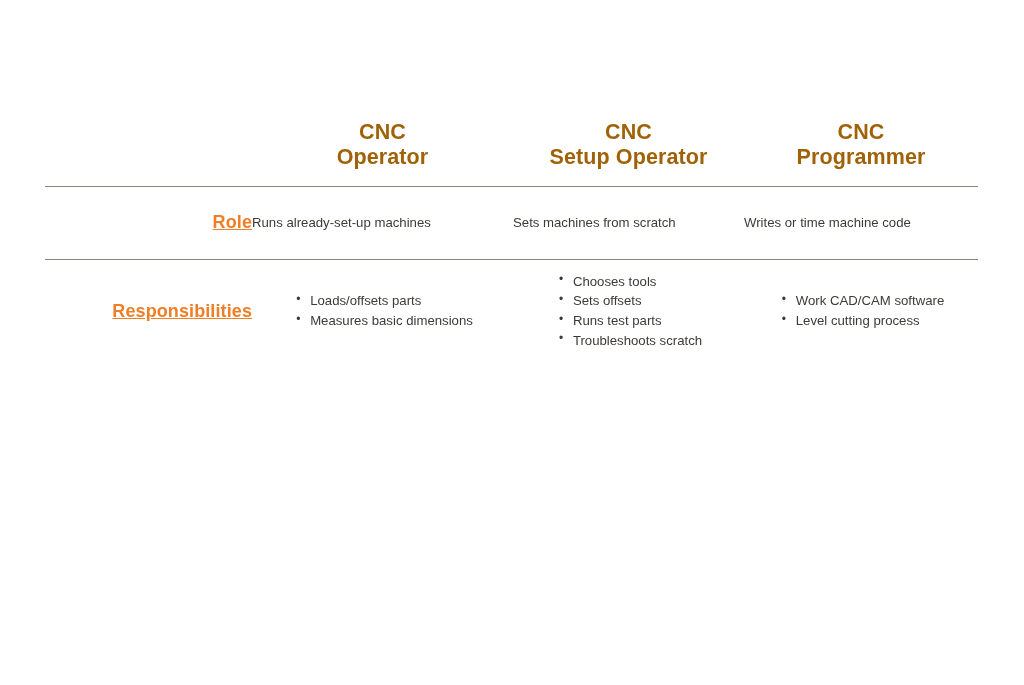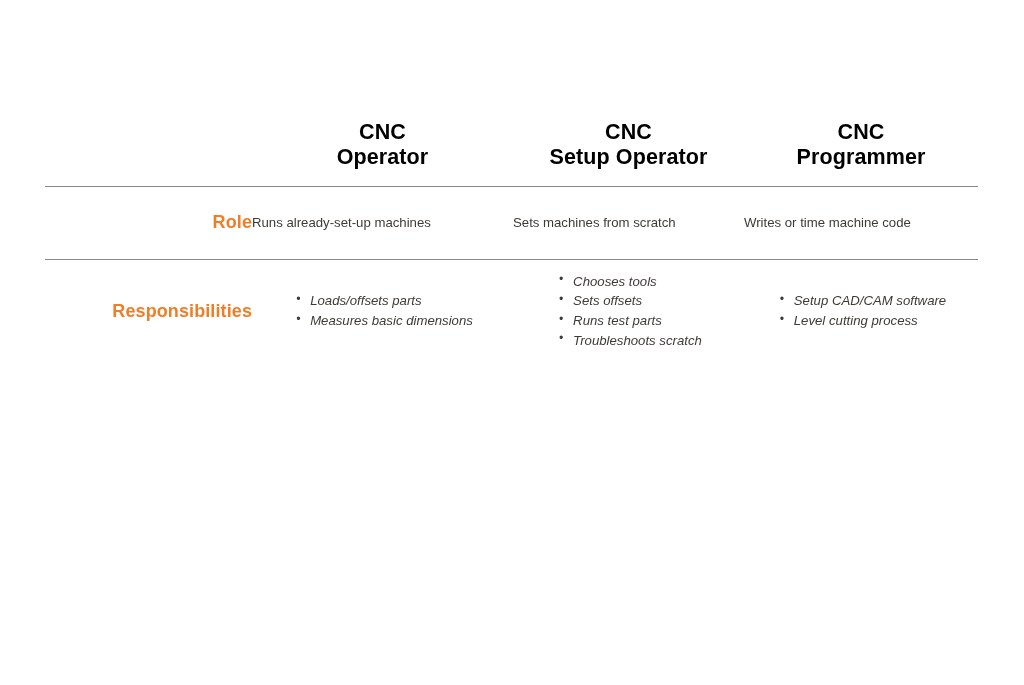--- a/index.html
+++ b/index.html
@@ -52,21 +52,21 @@
 
   
   .vrule {
     border-left: 1.3px solid #7d7873;
   }
 
   
   .header-row th {
     height: 81px;            
     text-align: center;
-    color: #000000;
+    color: #a16207;
     font-size: 21.5px;
     font-weight: 700;
     line-height: 1.18;
     letter-spacing: 0.1px;
     padding: 0 8px;
     box-sizing: border-box;
   }
   .header-row th.spacer-head {
     border-left: 0;
   }
@@ -77,20 +77,21 @@
 
   
   .row-label {
     text-align: right;
     color: #F07E26;
     font-size: 18px;
     font-weight: 700;
     padding-right: 24px;
     letter-spacing: 0.1px;
     white-space: nowrap;
+    text-decoration: underline;
   }
 
   
   .cell {
     color: #3E3A36;
     font-size: 13.2px;
     line-height: 1.45;
     padding: 10px 14px;
     box-sizing: border-box;
   }
@@ -102,21 +103,20 @@
   
   .cell.cell-list {
     text-align: center;
   }
   .cell-list ul {
     display: inline-block;
     text-align: left;
     margin: 0;
     padding: 0 0 0 18px;
     list-style: none;
-    font-style: italic;
   }
   .cell-list li {
     position: relative;
     font-size: 13.2px;
     line-height: 1.48;
     color: #3E3A36;
     white-space: nowrap;
     padding-left: 0;
   }
   .cell-list li::before {
@@ -195,21 +195,21 @@
         <td class="cell cell-list vrule">
           <ul>
             <li>Chooses tools</li>
             <li>Sets offsets</li>
             <li>Runs test parts</li>
             <li>Troubleshoots scratch</li>
           </ul>
         </td>
         <td class="cell cell-list vrule">
           <ul>
-            <li>Setup CAD/CAM software</li>
+            <li>Work CAD/CAM software</li>
             <li>Level cutting process</li>
           </ul>
         </td>
       </tr>
 
 
 
 
     </tbody>
   </table>

